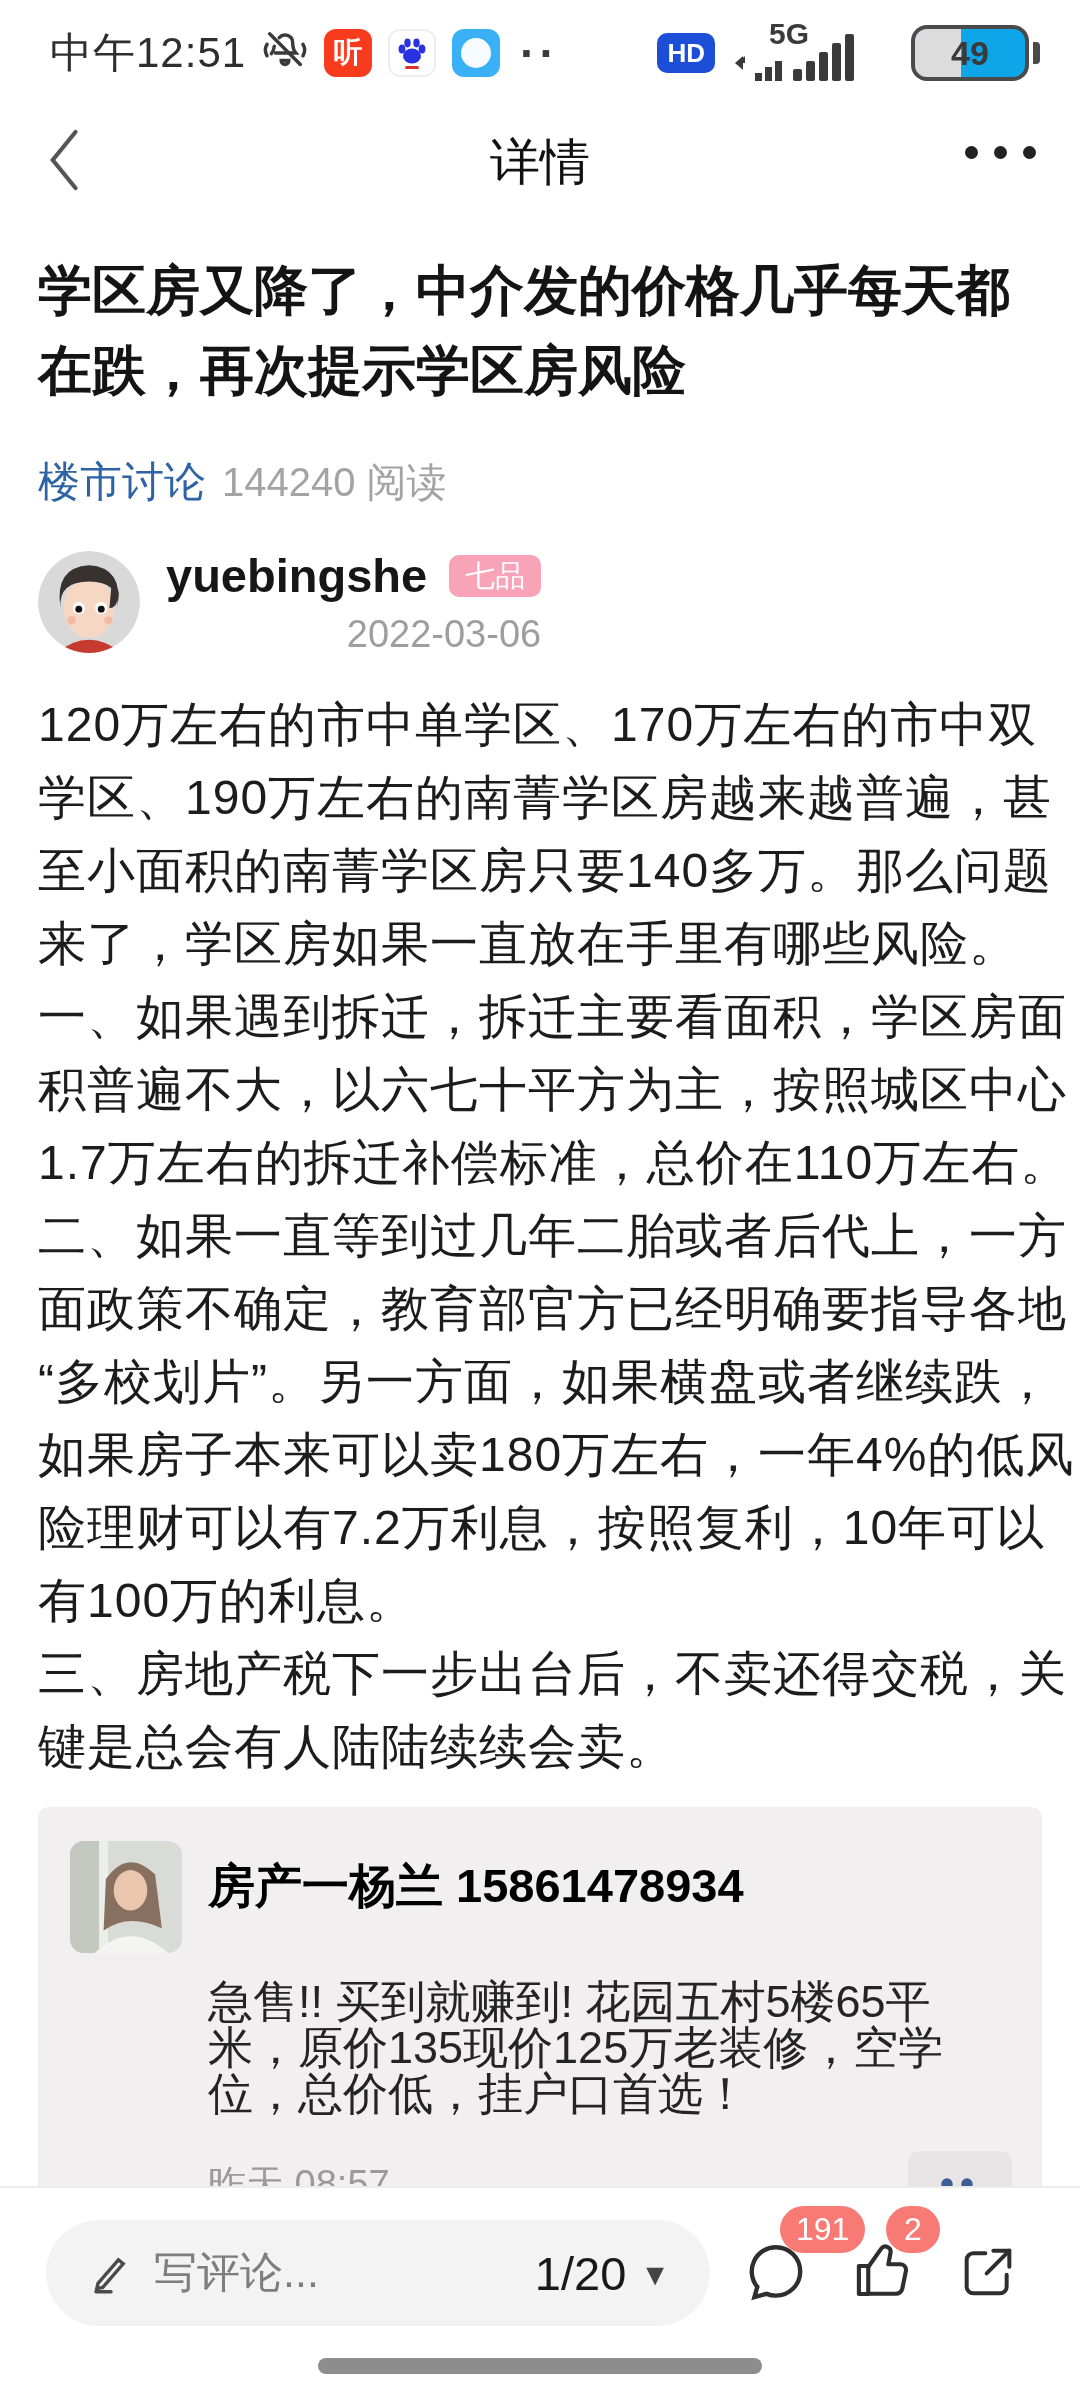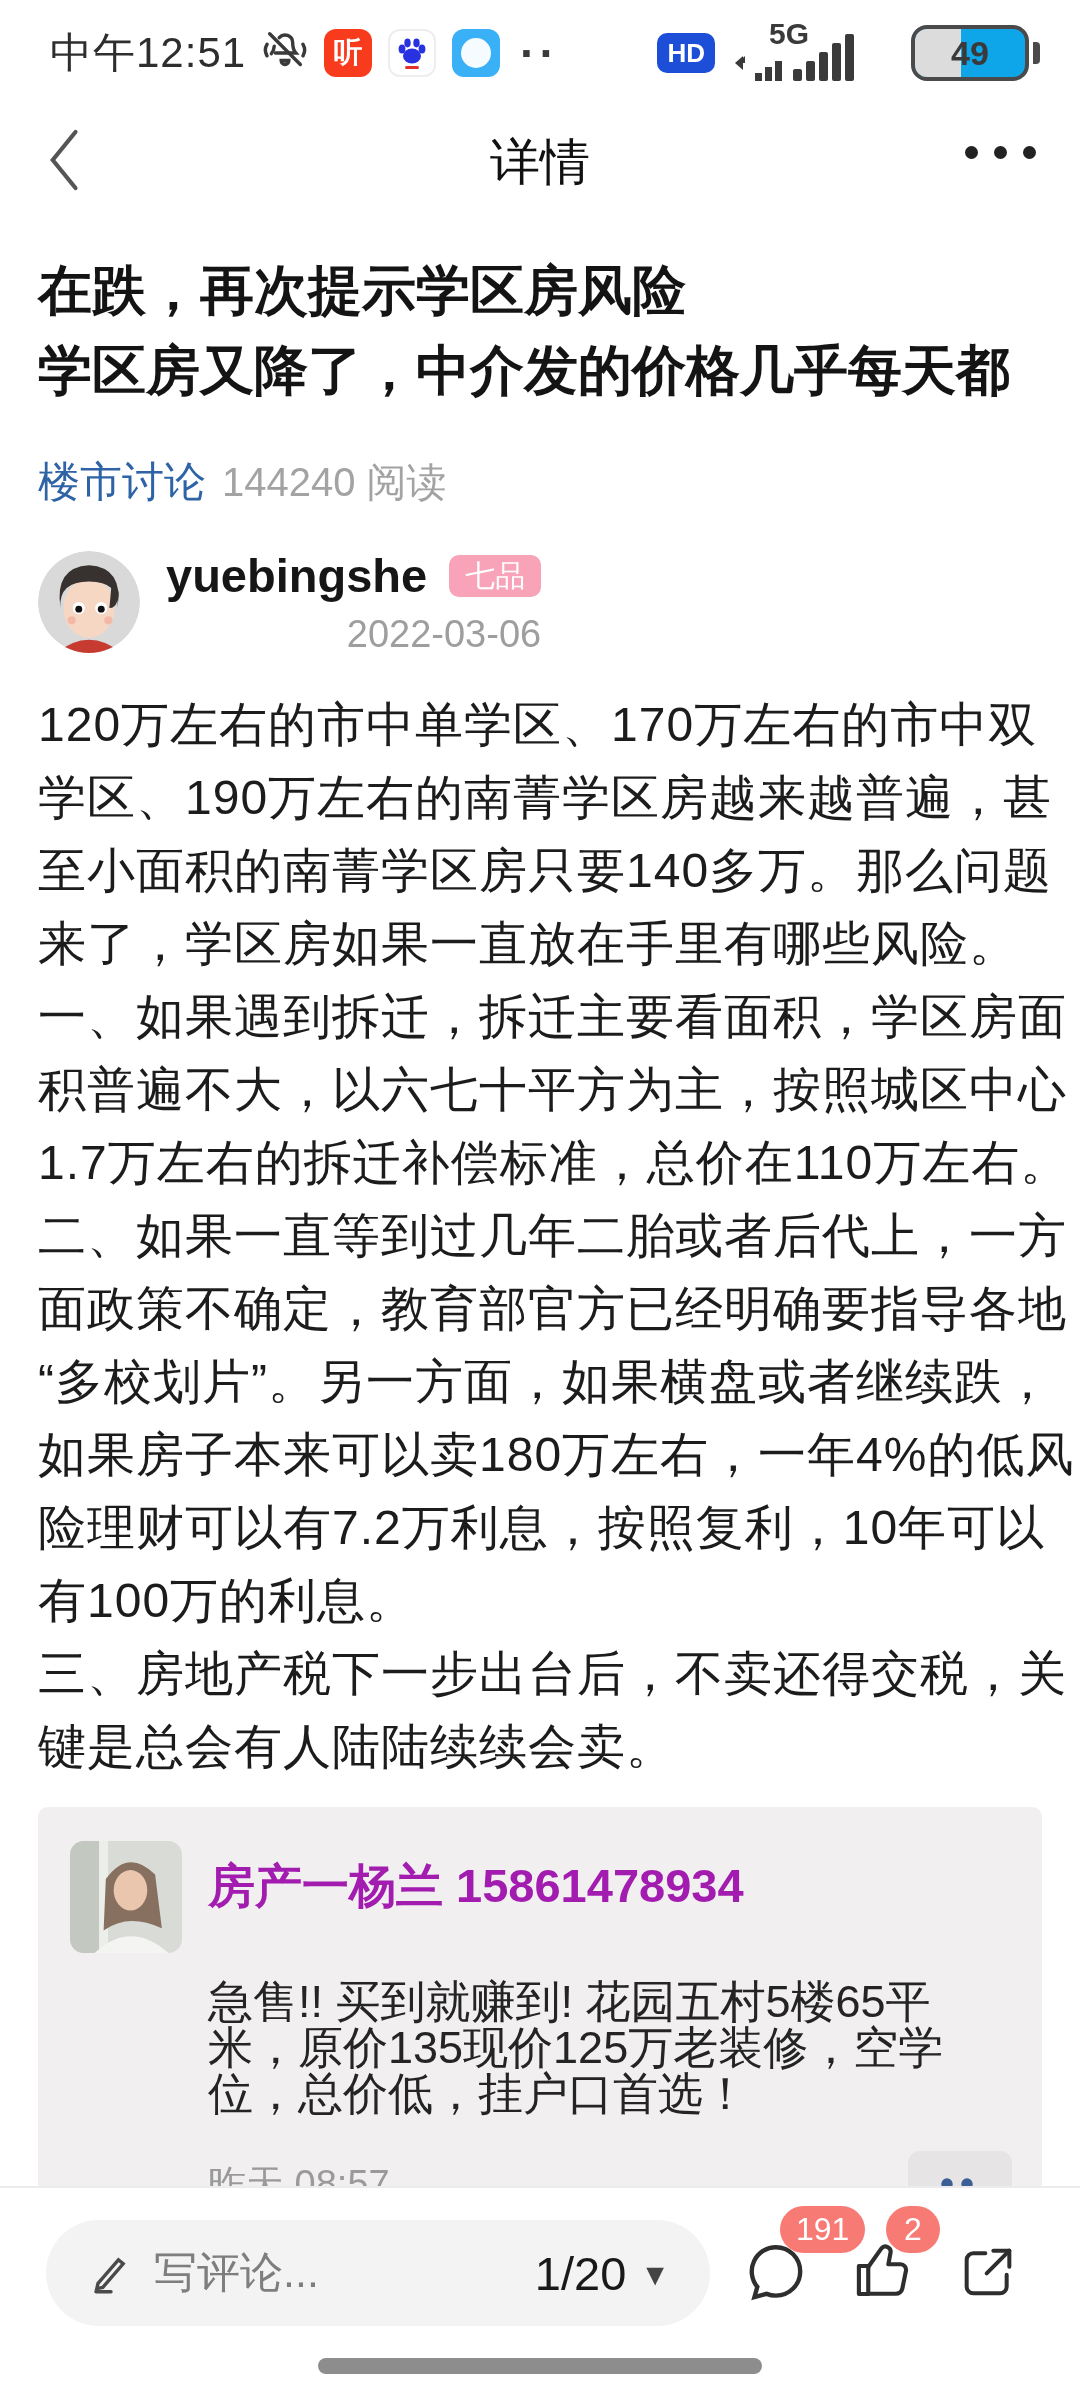--- a/index.html
+++ b/index.html
@@ -51,21 +51,21 @@
   .author-badge{background:#f8a3b7;color:#fff;font-size:30px;border-radius:10px;padding:6px 16px;line-height:1;}
   .author-date{font-size:38px;color:#9e9e9e;margin-top:10px;text-align:right;}
 
   .body-text{margin-top:32px;}
   .body-line{font-size:48px;line-height:73px;color:#1c1c1c;letter-spacing:1px;white-space:nowrap;}
 
   
   .comment-card{background:#f1eff0;border-radius:10px;margin-top:24px;padding:34px 30px 26px 32px;
     display:grid;grid-template-columns:112px 1fr;column-gap:26px;box-sizing:border-box;}
   .c-avatar{width:112px;height:112px;border-radius:14px;overflow:hidden;}
-  .c-name{font-size:47px;font-weight:700;color:#a21caf;margin-top:14px;}
+  .c-name{font-size:47px;font-weight:700;color:#000000;margin-top:14px;}
   .c-text{grid-column:2;font-size:45px;line-height:46px;color:#242424;margin-top:26px;}
   .c-footer{grid-column:2;display:flex;align-items:center;justify-content:space-between;margin-top:34px;}
   .c-time{font-size:38px;color:#9a9a9a;}
   .c-more{background:#e6e4e5;border-radius:12px;width:104px;height:66px;display:flex;
     align-items:center;justify-content:center;font-size:40px;font-weight:700;color:#3c5f96;letter-spacing:6px;line-height:0;}
   .comment-card.truncated{height:64px;overflow:hidden;padding-bottom:0;}
 
   
   .bottom-bar{position:absolute;left:0;right:0;bottom:0;height:212px;background:#fff;
     border-top:2px solid #ececec;z-index:5;}
@@ -154,22 +154,22 @@
     <div class="nav-more">
       <i></i>
         <i></i>
         <i></i>
     </div>
   </div>
 
   <div class="content">
 
     <h1 class="article-title">
+      <div>学区房又降了，中介发的价格几乎每天都</div>
       <div>在跌，再次提示学区房风险</div>
-      <div>学区房又降了，中介发的价格几乎每天都</div>
     </h1>
 
     <div class="meta-row">
       <span class="meta-cat">楼市讨论</span>
       <span class="meta-reads">144240 阅读</span>
     </div>
 
     <div class="author-row">
       <span class="avatar">
         <svg width="102" height="102" viewBox="0 0 100 100">

